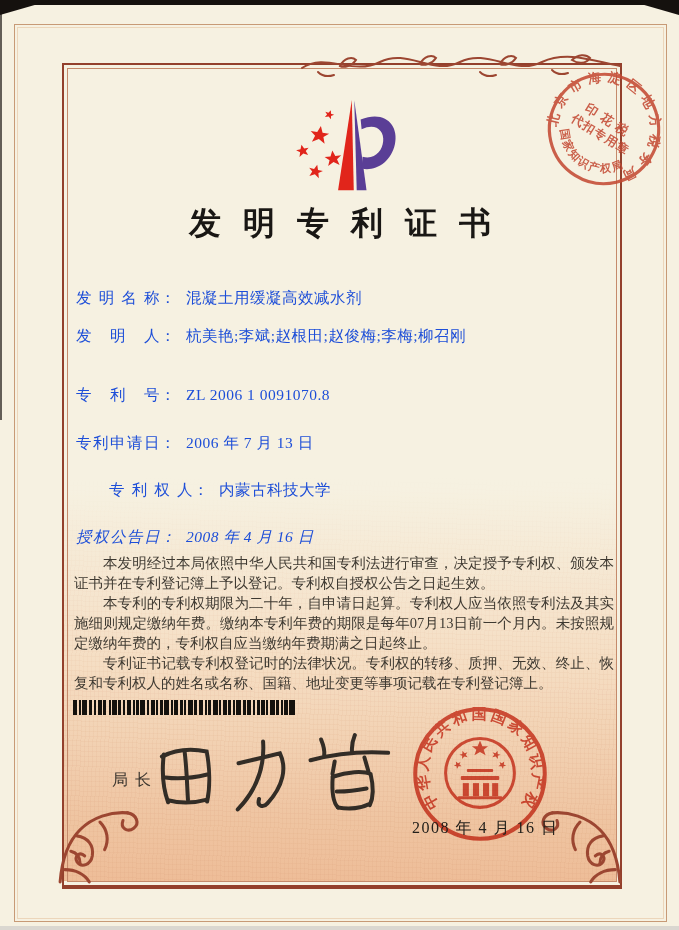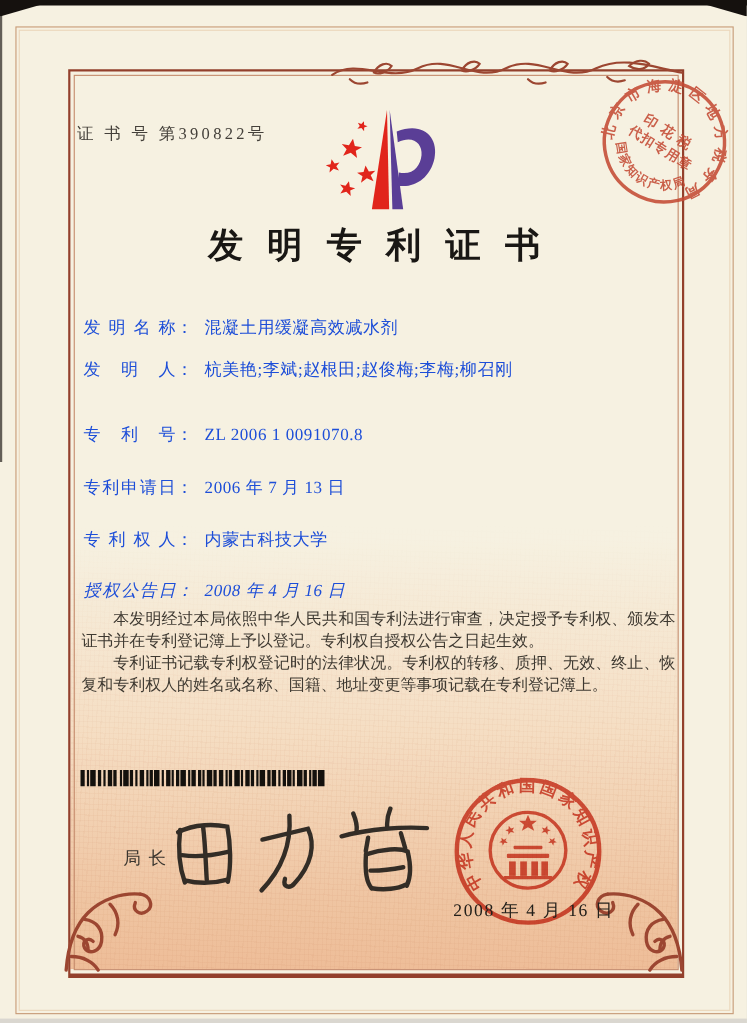--- a/index.html
+++ b/index.html
@@ -119,24 +119,20 @@
     </g>
   </svg>
 
   <svg class="ornament" style="left:54px;top:796px;" width="92" height="92" viewBox="0 0 120 120">
     <use href="#flourish"></use>
   </svg>
   <svg class="ornament" style="left:534px;top:796px;transform:scaleX(-1);" width="92" height="92" viewBox="0 0 120 120">
     <use href="#flourish"></use>
   </svg>
 
-  <div class="certno">
-    <span>证 书 号</span>
-    <span>第390822号</span>
-  </div>
 
   <svg class="logo" viewBox="0 0 120 104">
     <g fill="#e1251b">
       <use href="#star5" transform="translate(20,56) scale(0.65) rotate(-12)"></use>
       <use href="#star5" transform="translate(37,40) scale(0.95) rotate(9)"></use>
       <use href="#star5" transform="translate(51,64) scale(0.85) rotate(-6)"></use>
       <use href="#star5" transform="translate(33,77) scale(0.72) rotate(14)"></use>
       <use href="#star5" transform="translate(47,19) scale(0.48) rotate(20)"></use>
     </g>
     <polygon points="70,4 56,96 72,96" fill="#e1251b"></polygon>
@@ -152,30 +148,31 @@
     </div>
       <div class="field-row" style="top: 326px;">
       <span class="flabel">发明人</span><span class="fcolon">：</span><span class="fvalue">杭美艳;李斌;赵根田;赵俊梅;李梅;柳召刚</span>
     </div>
       <div class="field-row" style="top: 385px;">
       <span class="flabel">专利号</span><span class="fcolon">：</span><span class="fvalue">ZL 2006 1 0091070.8</span>
     </div>
       <div class="field-row" style="top: 433px;">
       <span class="flabel">专利申请日</span><span class="fcolon">：</span><span class="fvalue">2006 年 7 月 13 日</span>
     </div>
-      <div class="field-row" style="top: 480px;">
+      <div class="field-row" style="top: 480px; margin-left: 33px;">
       <span class="flabel">专利权人</span><span class="fcolon">：</span><span class="fvalue">内蒙古科技大学</span>
     </div>
       <div class="field-row" style="top: 527px; font-style: italic;">
       <span class="flabel">授权公告日</span><span class="fcolon">：</span><span class="fvalue">2008 年 4 月 16 日</span>
     </div>
     </div>
 
   <div class="bodytext" id="bodytext">
       <p>本发明经过本局依照中华人民共和国专利法进行审查，决定授予专利权、颁发本证书并在专利登记簿上予以登记。专利权自授权公告之日起生效。</p>
+      <p>本专利的专利权期限为二十年，自申请日起算。专利权人应当依照专利法及其实施细则规定缴纳年费。缴纳本专利年费的期限是每年07月13日前一个月内。未按照规定缴纳年费的，专利权自应当缴纳年费期满之日起终止。</p>
       <p>专利证书记载专利权登记时的法律状况。专利权的转移、质押、无效、终止、恢复和专利权人的姓名或名称、国籍、地址变更等事项记载在专利登记簿上。</p>
     </div>
 
   <div class="barcode" id="barcode">
       <div class="bar" style="width: 4px; margin-right: 2px;"></div>
       <div class="bar" style="width: 2px; margin-right: 1px;"></div>
       <div class="bar" style="width: 5px; margin-right: 2px;"></div>
       <div class="bar" style="width: 3px; margin-right: 2px;"></div>
       <div class="bar" style="width: 2px; margin-right: 2px;"></div>
       <div class="bar" style="width: 4px; margin-right: 1px;"></div>

